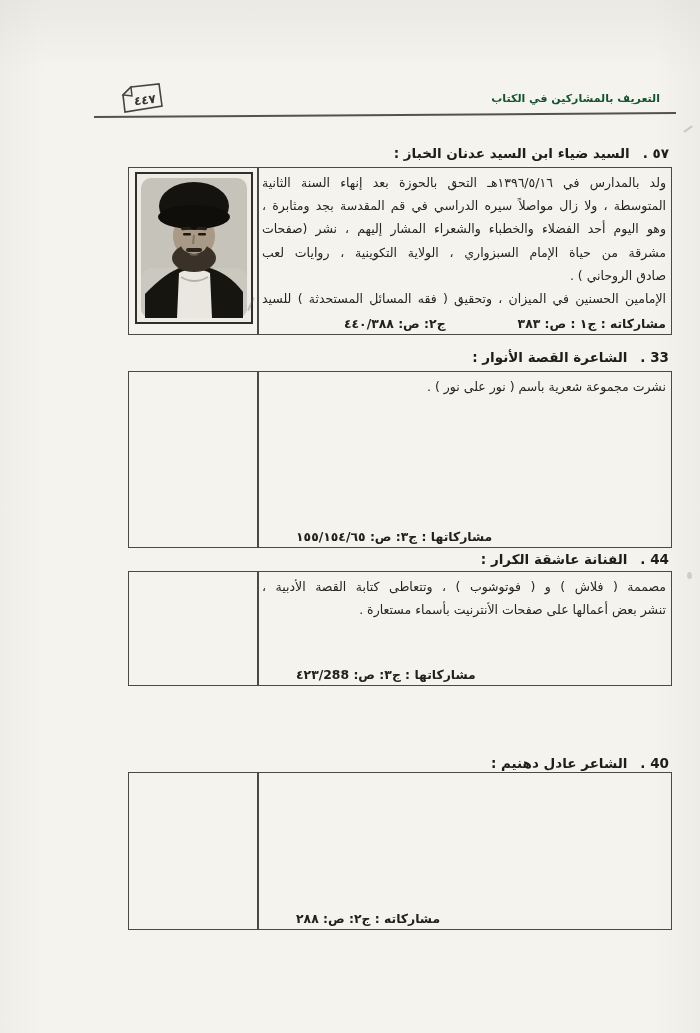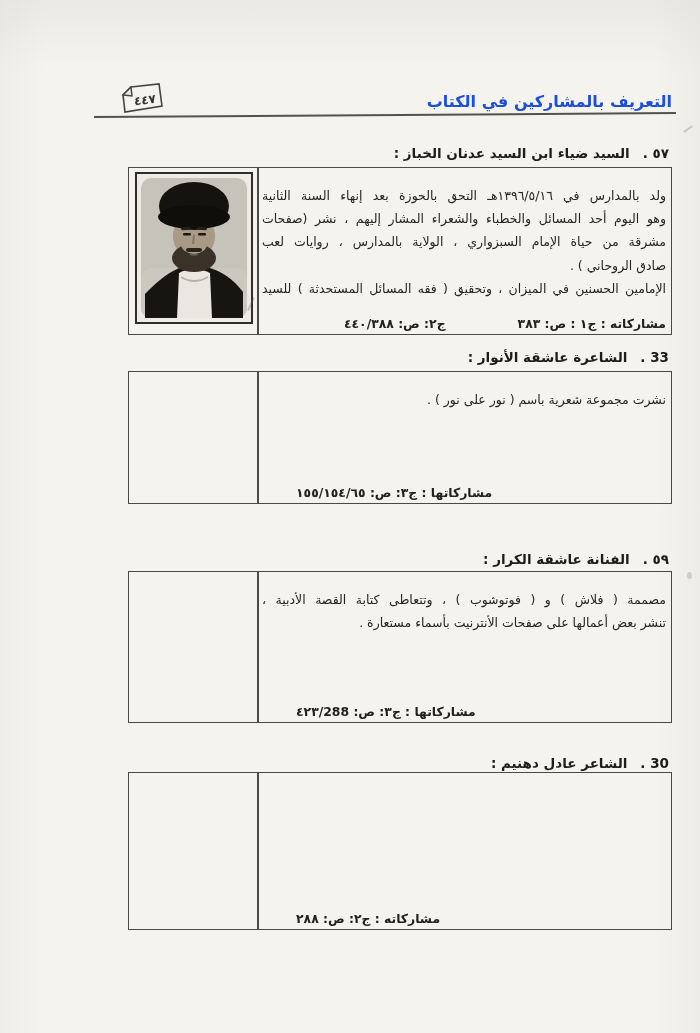--- a/index.html
+++ b/index.html
@@ -13,52 +13,52 @@
     direction: rtl;
   }
   .paper-shade {
     position: absolute; inset: 0; pointer-events: none;
     background:
       linear-gradient(180deg, rgba(196,194,186,.20), rgba(255,255,255,0) 70px),
       linear-gradient(90deg, rgba(205,203,195,.14), rgba(255,255,255,0) 45px, rgba(255,255,255,0) 655px, rgba(200,198,190,.16));
   }
   
   .header-title {
-    position: absolute; top: 92px; right: 28px;
-    font-size: 16px; font-weight: 700; letter-spacing: .2px; color: #1d4ed8;
+    position: absolute; top: 92px; right: 40px;
+    font-size: 11px; font-weight: 700; letter-spacing: .2px; color: #14532d;
   }
   .header-rule {
     position: absolute; top: 114px; left: 94px; width: 582px; height: 2px;
     background: #53524d; transform: rotate(-.4deg);
   }
   .badge { position: absolute; top: 80px; left: 116px; width: 50px; height: 38px; }
   
   .section-heading {
     position: absolute; right: 31px; display: flex; direction: rtl;
     align-items: baseline; gap: 13px;
     font-weight: 700; font-size: 13.5px; color: #1e1d19; white-space: nowrap;
   }
   .h57 { top: 145px; } .h58 { top: 349px; } .h59 { top: 551px; } .h60 { top: 755px; }
   
   .entry-box {
     position: absolute; left: 128px; width: 544px;
     border: 1.5px solid #4a4944;
   }
   .b57 { top: 167px; height: 168px; }
-  .b58 { top: 371px; height: 133px; }
-  .b59 { top: 571px; height: 152px; padding-left: 24px; }
+  .b58 { top: 371px; height: 177px; }
+  .b59 { top: 571px; height: 115px; padding-left: 24px; }
   .b60 { top: 772px; height: 158px; }
   .cell-divider {
     position: absolute; top: 0; bottom: 0; left: 128px; width: 1.5px;
     background: #4a4944;
   }
   .photo-cell { position: absolute; top: 0; left: 0; width: 128px; height: 100%; }
   .photo { position: absolute; top: 4px; left: 6px; width: 118px; height: 152px; }
   .text-cell {
-    position: absolute; top: 16px; left: 133px; right: 5px;
+    position: absolute; top: 3px; left: 133px; right: 5px;
     font-size: 12.5px; line-height: 23.2px; color: #26251f;
   }
   .bline { white-space: nowrap; overflow: hidden; }
   .j   { text-align: justify; text-align-last: justify; }
   .last { text-align: right; }
   .entry-footer {
     position: absolute; bottom: 3px; white-space: nowrap;
     font-size: 12.4px; font-weight: 700; color: #22211c;
   }
   .f-left { left: 132px; margin-left: 35px; }
@@ -111,62 +111,63 @@
         <rect x="62" y="55" width="10" height="3" rx="1.5" fill="#241f18" transform="rotate(4 67 56)"></rect>
         <rect x="48" y="61" width="8" height="2.6" rx="1.3" fill="#1c1811"></rect>
         <rect x="63" y="61" width="8" height="2.6" rx="1.3" fill="#1c1811"></rect>
         <path d="M59 63 L58 72" stroke="#84765f" stroke-width="2" fill="none"></path>
       </svg>
     </div>
   </div>
   <div class="cell-divider"></div>
   <div class="text-cell">
     <div class="bline j">ولد بالمدارس في ١٣٩٦/٥/١٦هـ التحق بالحوزة بعد إنهاء السنة الثانية</div>
-    <div class="bline j">وهو اليوم أحد المسائل والخطباء والشعراء المشار إليهم ، نشر (صفحات</div>
-    <div class="bline j">مشرقة من حياة الإمام السبزواري ، الولاية بالمدارس ، روايات لعب</div>
+    <div class="bline j">المتوسطة ، ولا زال مواصلاً سيره الدراسي في قم المقدسة بجد ومثابرة ،</div>
+    <div class="bline j">وهو اليوم أحد الفضلاء والخطباء والشعراء المشار إليهم ، نشر (صفحات</div>
+    <div class="bline j">مشرقة من حياة الإمام السبزواري ، الولاية التكوينية ، روايات لعب</div>
     <div class="bline last">صادق الروحاني ) .</div>
     <div class="bline j">الإمامين الحسنين في الميزان ، وتحقيق ( فقه المسائل المستحدثة ) للسيد</div>
   </div>
   <div class="entry-footer f57">
     <span>مشاركاته : ج١ : ص: ٣٨٣</span>
     <span>ج٢: ص: ٤٤٠/٣٨٨</span>
   </div>
 </div>
 
 <div class="section-heading h58">
   <span>33 .</span>
-  <span>الشاعرة عاشقة الأنوار :</span>
+  <span>الشاعرة القصة الأنوار :</span>
 </div>
 <div class="entry-box b58">
   <div class="cell-divider"></div>
   <div class="text-cell">
     <div class="bline last">نشرت مجموعة شعرية باسم ( نور على نور ) .</div>
   </div>
   <div class="entry-footer f-left">
     <span>مشاركاتها : ج٣: ص: ١٥٥/١٥٤/٦٥</span>
   </div>
 </div>
 
 <div class="section-heading h59">
-  <span>٥٩ .</span>
+  <span>44 .</span>
   <span>الفنانة عاشقة الكرار :</span>
 </div>
 <div class="entry-box b59">
   <div class="cell-divider"></div>
   <div class="text-cell">
     <div class="bline j">مصممة ( فلاش ) و ( فوتوشوب ) ، وتتعاطى كتابة القصة الأدبية ،</div>
     <div class="bline last">تنشر بعض أعمالها على صفحات الأنترنيت بأسماء مستعارة .</div>
   </div>
   <div class="entry-footer f-left">
     <span>مشاركاتها : ج٣: ص: ٤٢٣/288</span>
   </div>
 </div>
 
 <div class="section-heading h60">
-  <span>30 .</span>
+  <span>40 .</span>
   <span>الشاعر عادل دهنيم :</span>
 </div>
 <div class="entry-box b60">
   <div class="cell-divider"></div>
   <div class="text-cell"></div>
   <div class="entry-footer f-left">
     <span>مشاركاته : ج٢: ص: ٢٨٨</span>
   </div>
 </div>
 

